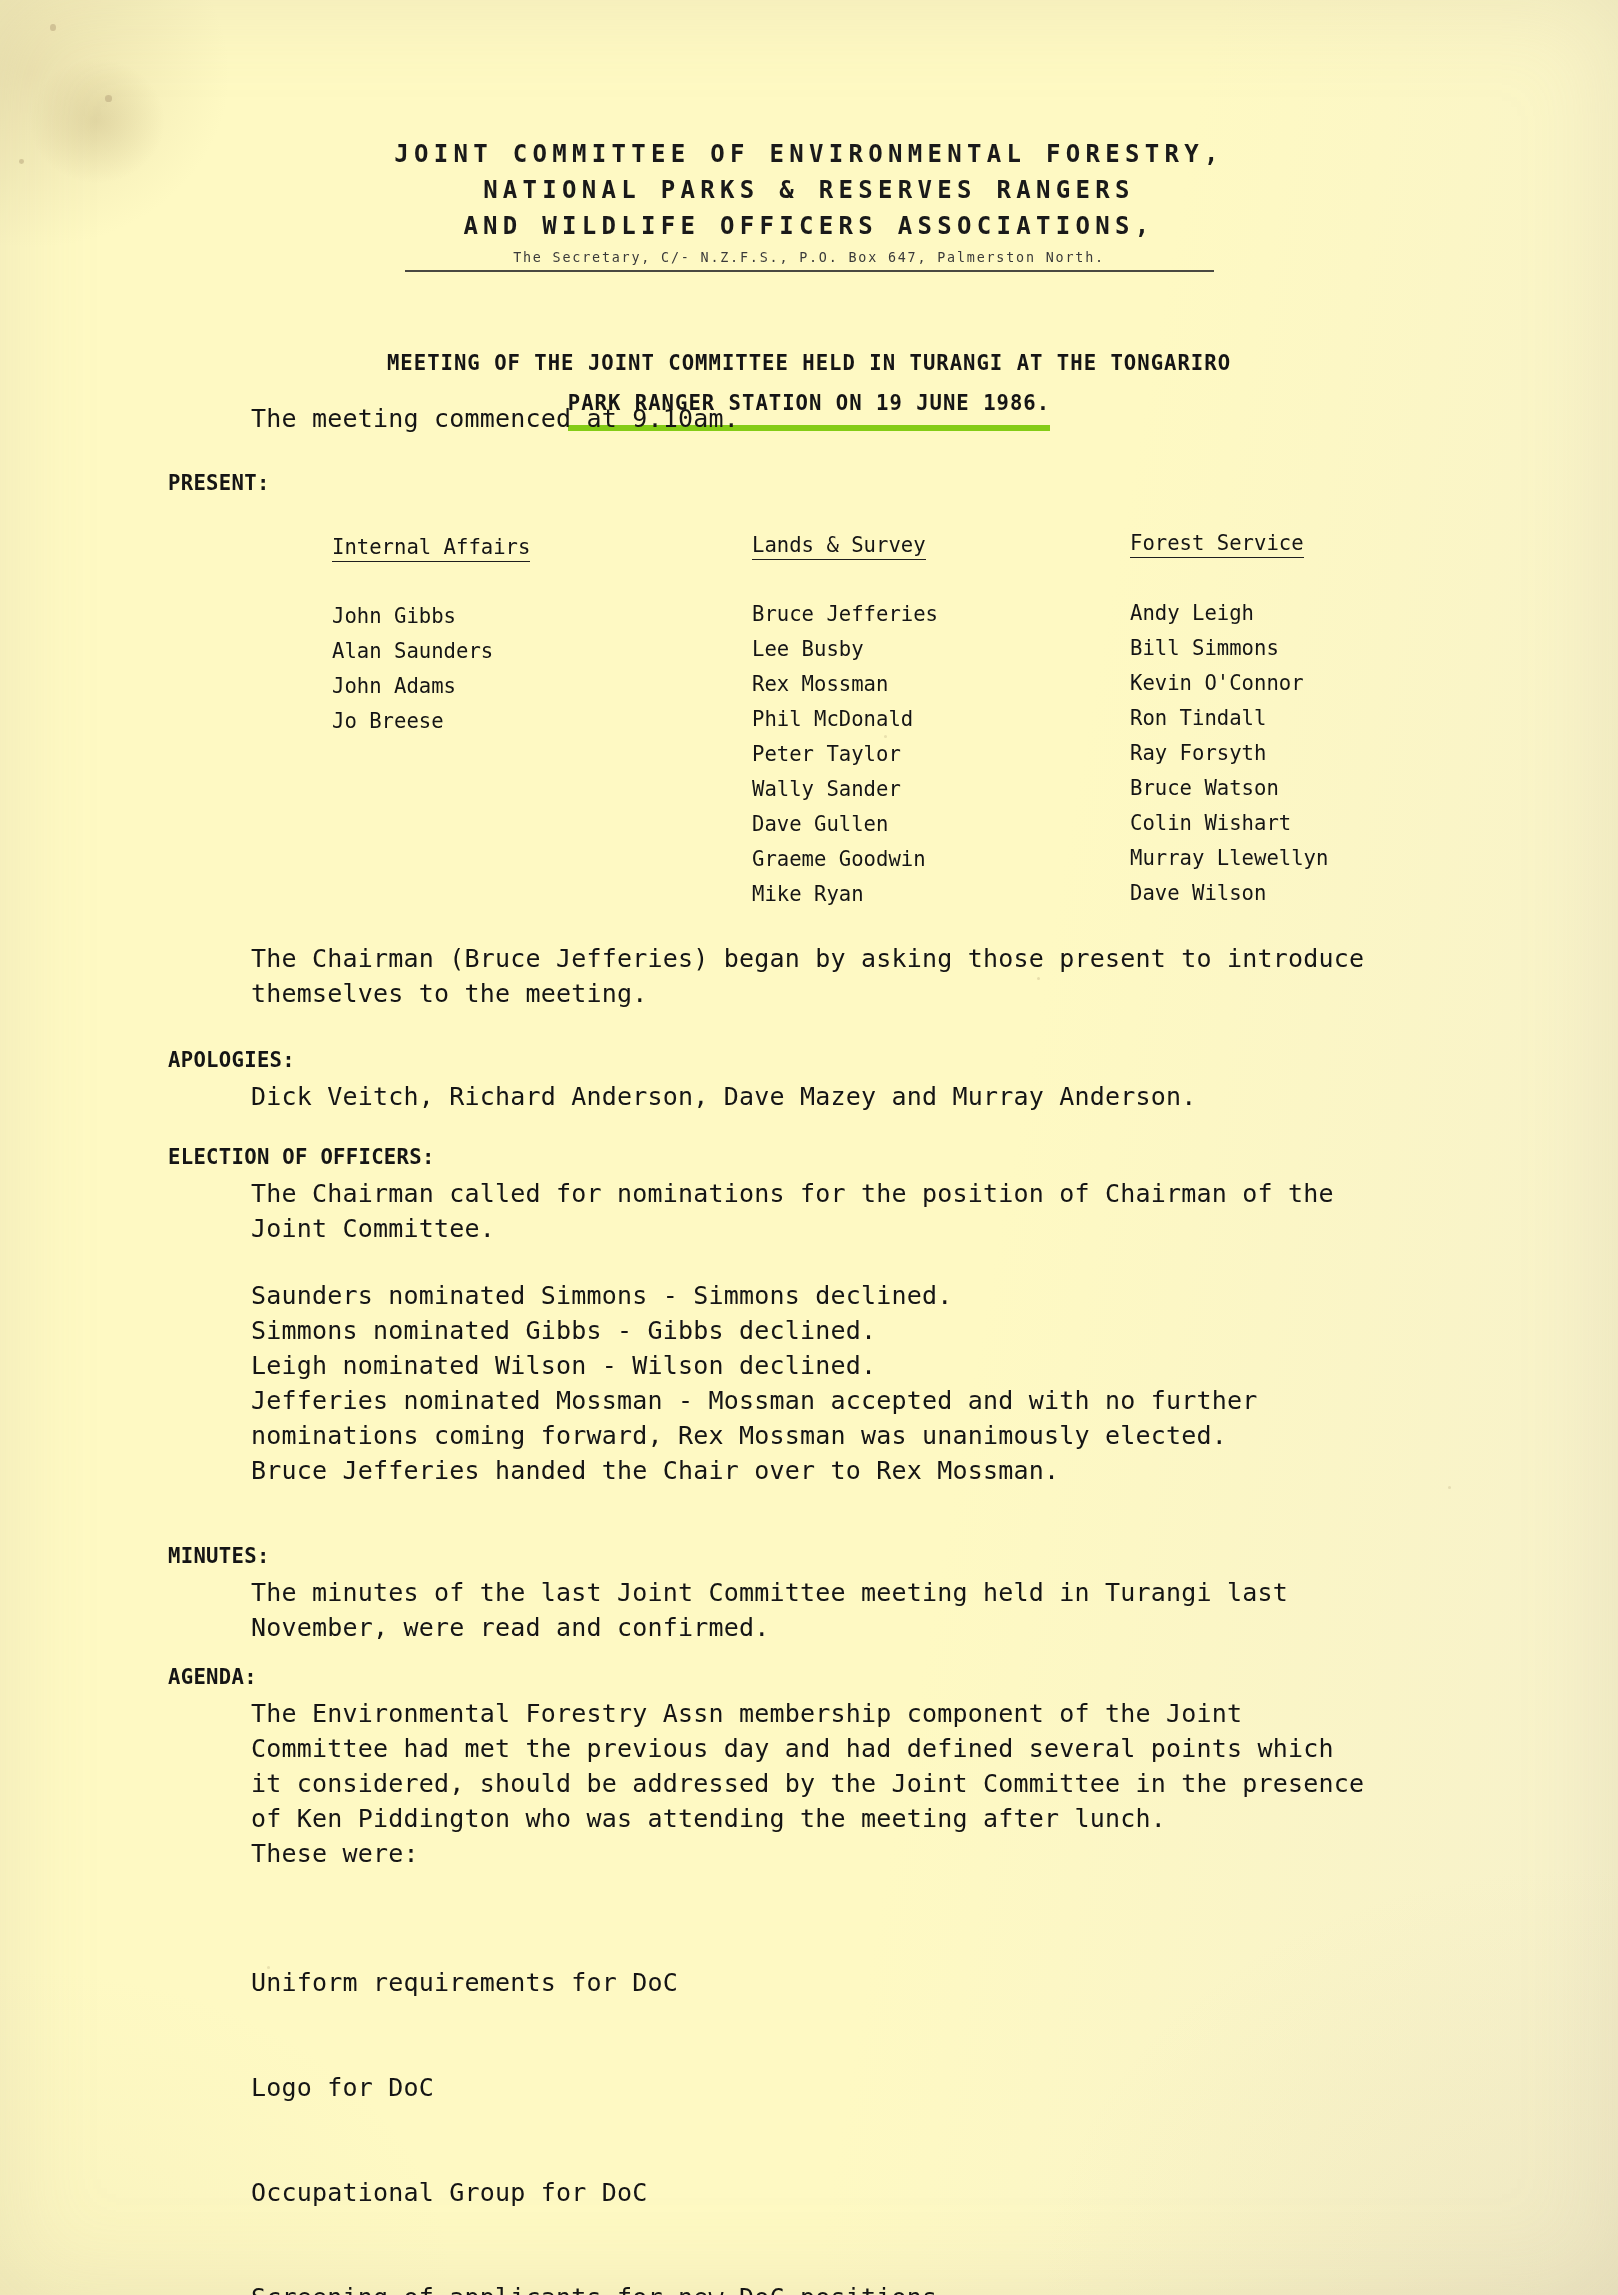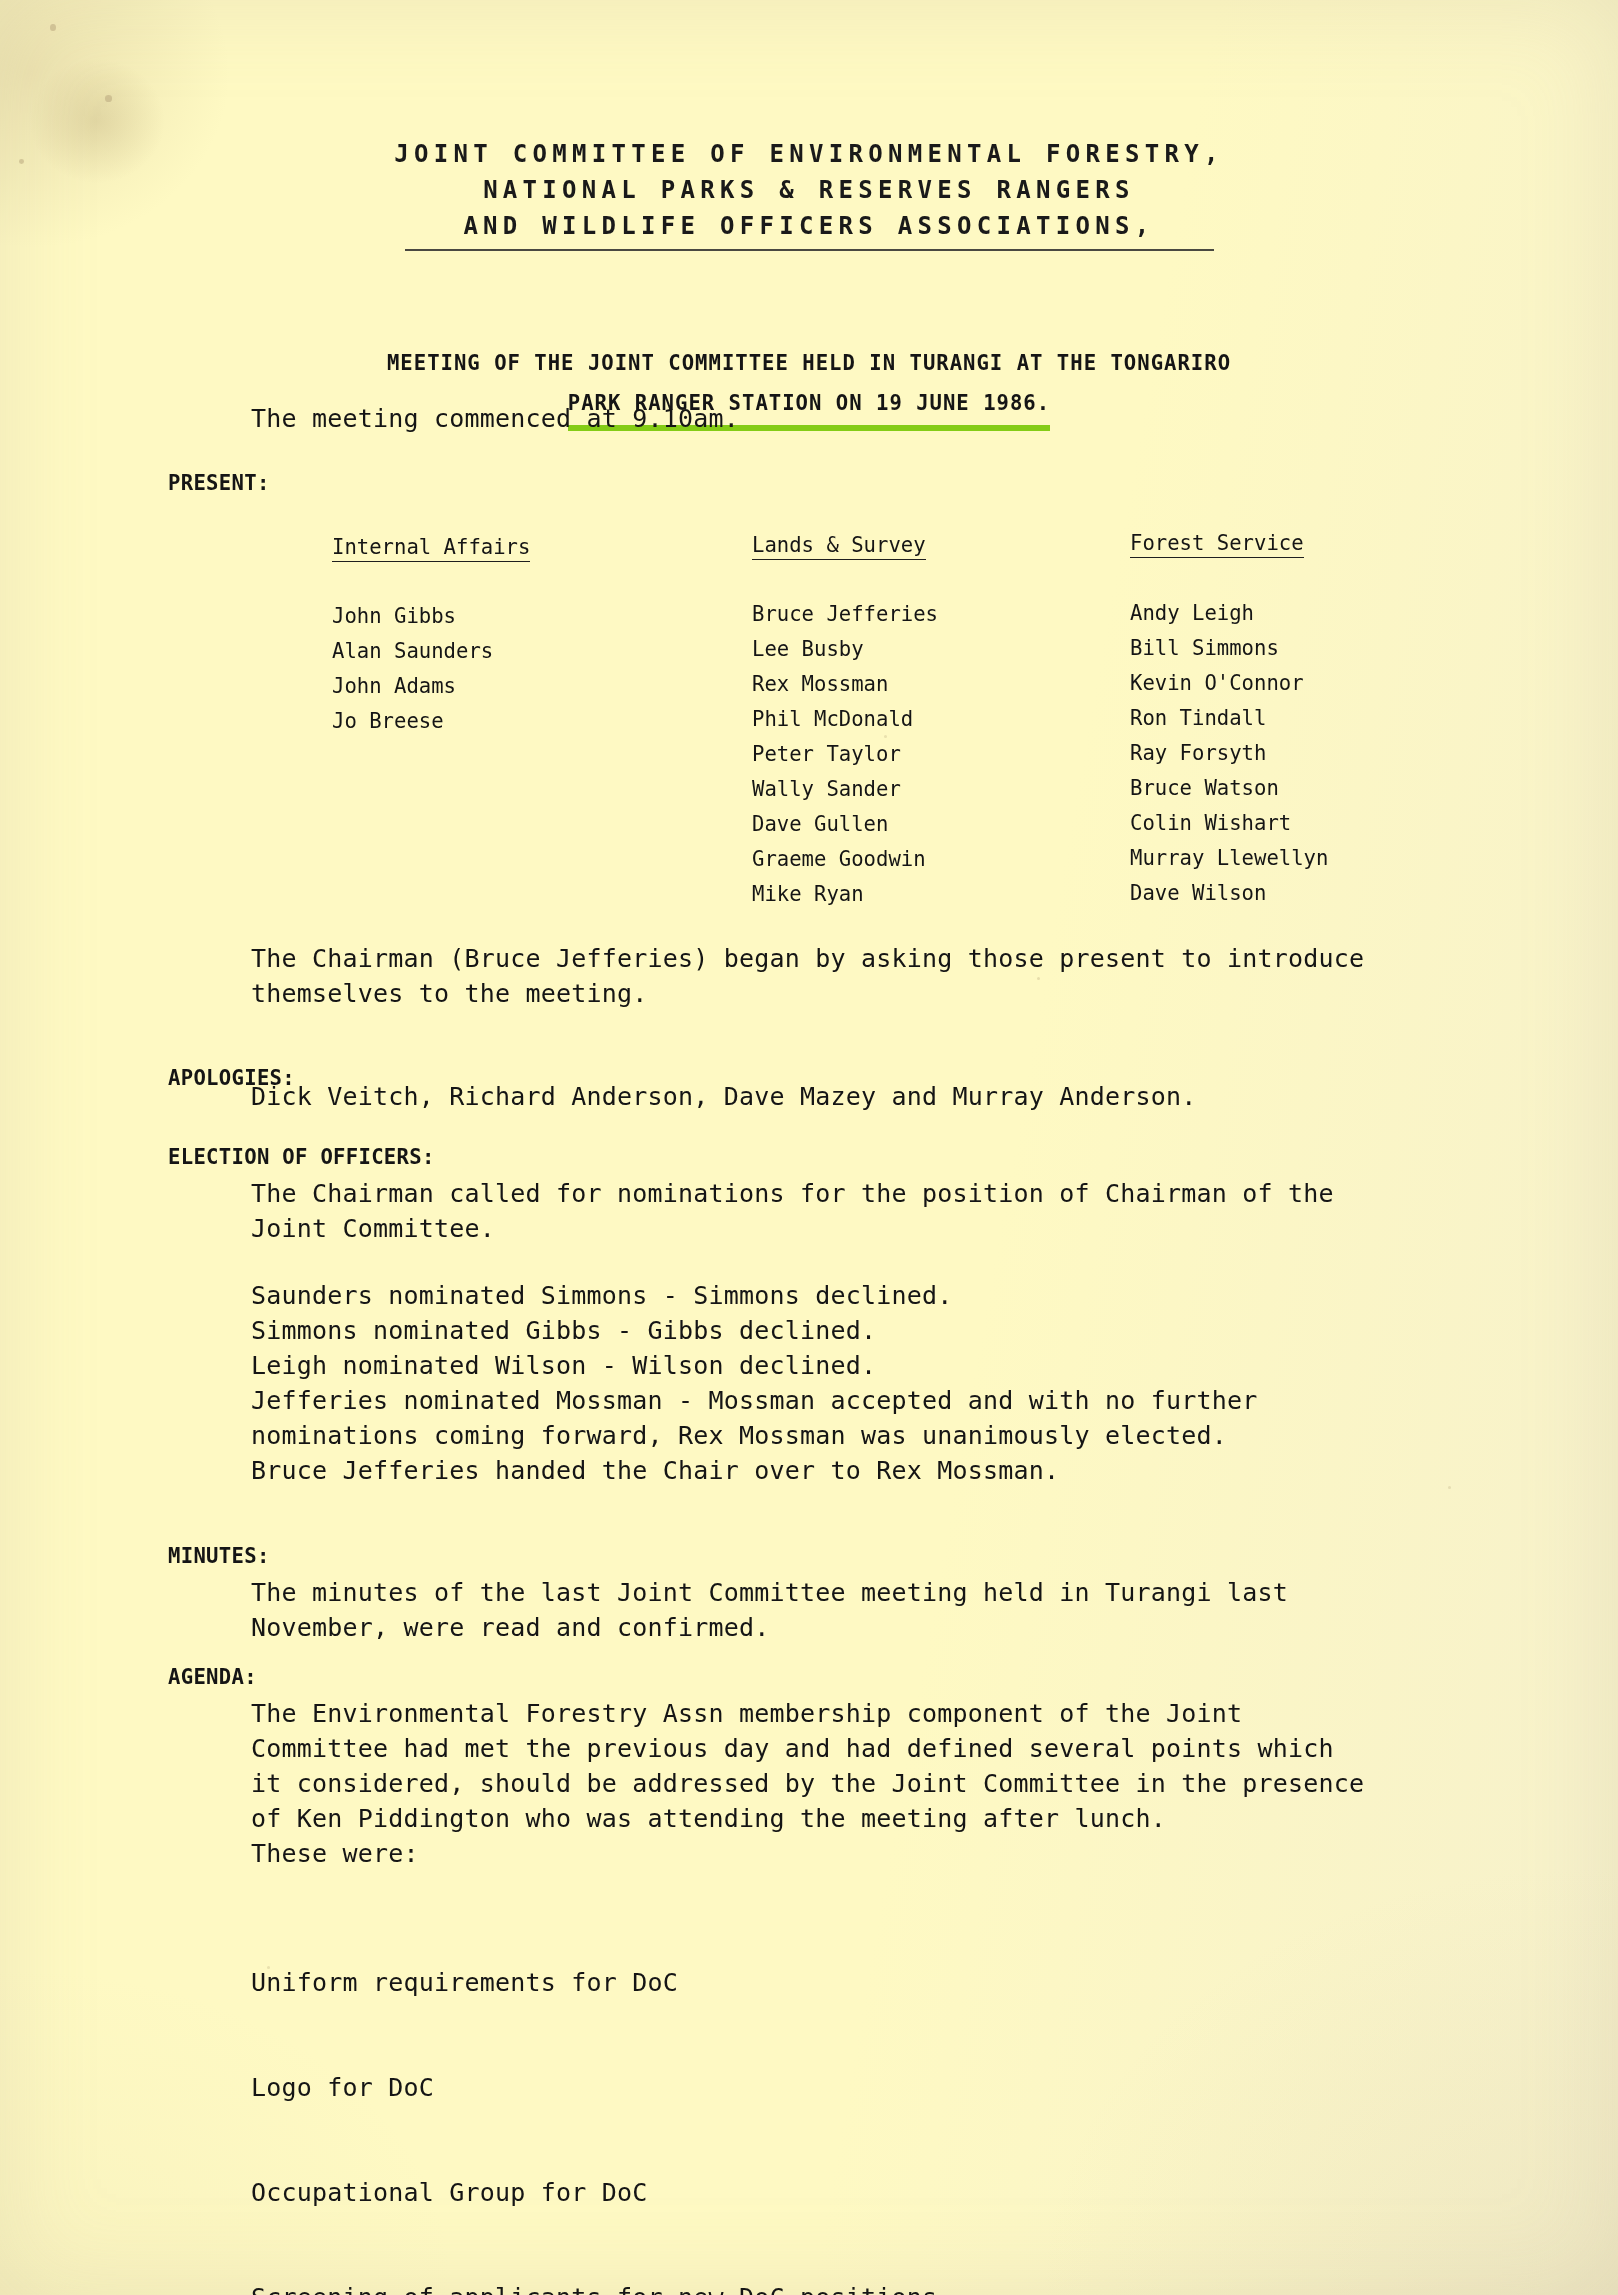--- a/index.html
+++ b/index.html
@@ -154,20 +154,21 @@
   <div class="speck" style="left:884px;top:735px; width:3.2px;  height:3.2px; opacity:.30;"></div>
   <div class="speck" style="left:1448px;top:1486px;width:3.2px;  height:3.2px; opacity:.30;"></div>
   <div class="speck" style="left:267px; top:1966px;width:3.2px;  height:3.2px; opacity:.30;"></div>
 
   <div class="content">
 
     <div class="letterhead">
       <div class="lh-line">JOINT COMMITTEE OF ENVIRONMENTAL FORESTRY,</div>
       <div class="lh-line">NATIONAL PARKS &amp; RESERVES RANGERS</div>
       <div class="lh-line">AND WILDLIFE OFFICERS ASSOCIATIONS,</div>
+      <div class="lh-address">The Secretary, C/- N.Z.F.S., P.O. Box 647, Palmerston North.</div>
       <div class="lh-rule"></div>
     </div>
 
     <div class="doc-title">
       <span class="t1">MEETING OF THE JOINT COMMITTEE HELD IN TURANGI AT THE TONGARIRO</span>
       <span class="t2">PARK RANGER STATION ON 19 JUNE 1986.</span>
     </div>
 
     <div class="blk indent" style="top:401px;">The meeting commenced at 9.10am.</div>
 
@@ -210,21 +211,21 @@
       <div>Ray Forsyth</div>
       <div>Bruce Watson</div>
       <div>Colin Wishart</div>
       <div>Murray Llewellyn</div>
       <div>Dave Wilson</div>
     </div>
 
     <div class="blk indent" style="top:941px; width:1262px;">The Chairman (Bruce Jefferies) began by asking those present to introduce
 themselves to the meeting.</div>
 
-    <div class="heading" style="top:1043px;margin-top:18px;">APOLOGIES:</div>
+    <div class="heading" style="top:1043px;">APOLOGIES:</div>
     <div class="blk indent" style="top:1079px;">Dick Veitch, Richard Anderson, Dave Mazey and Murray Anderson.</div>
 
     <div class="heading" style="top:1140px;">ELECTION OF OFFICERS:</div>
     <div class="blk indent" style="top:1176px; width:1262px;">The Chairman called for nominations for the position of Chairman of the
 Joint Committee.</div>
     <div class="blk indent" style="top:1278px; width:1295px;">Saunders nominated Simmons - Simmons declined.
 Simmons nominated Gibbs - Gibbs declined.
 Leigh nominated Wilson - Wilson declined.
 Jefferies nominated Mossman - Mossman accepted and with no further
 nominations coming forward, Rex Mossman was unanimously elected.</div>

